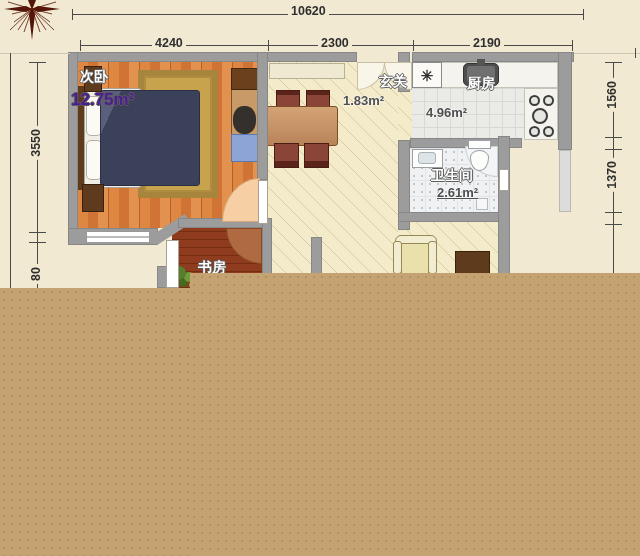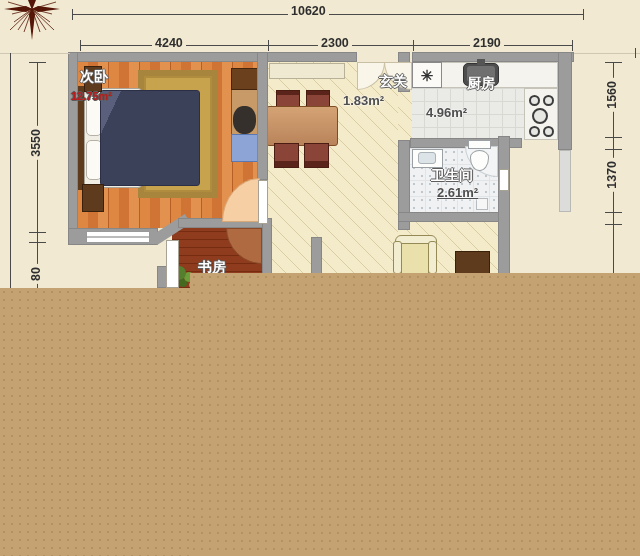--- a/index.html
+++ b/index.html
@@ -55,21 +55,21 @@
   
   .room-name{
     z-index:7;color:#ffffff;font-weight:bold;font-size:14px;white-space:nowrap;
     text-shadow:-1px 0 #5c5c5c,1px 0 #5c5c5c,0 -1px #5c5c5c,0 1px #5c5c5c;
   }
   .room-area{
     z-index:7;color:#4f4f4f;font-weight:bold;font-size:13px;white-space:nowrap;
     text-shadow:0 0 2px #ffffff,0 0 2px #ffffff;
   }
   .room-area-white{
-    z-index:7;color:#b91c1c;font-weight:bold;font-size:11px;white-space:nowrap;
+    z-index:7;color:#4c1d95;font-weight:bold;font-size:17px;white-space:nowrap;
     text-shadow:-1px 0 #5c5c5c,1px 0 #5c5c5c,0 -1px #5c5c5c,0 1px #5c5c5c;
   }
   
   .overlay{
     z-index:9;background-color:#c4a271;
     background-image:radial-gradient(#b2935f 1px,transparent 1.2px);
     background-size:8px 8px;
   }
   .burner{border:2px solid #3c3c3c;border-radius:50%;background:#e6e6e2;z-index:4;}
 </style>

